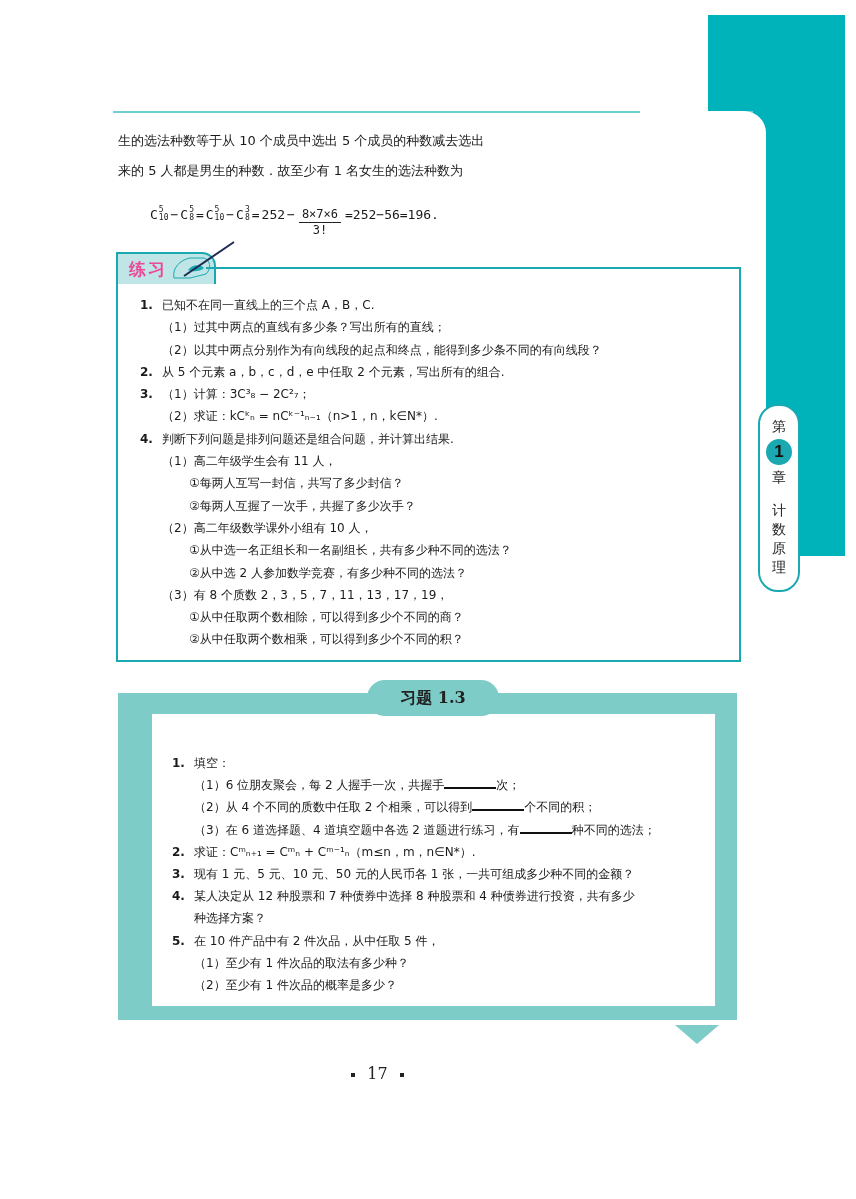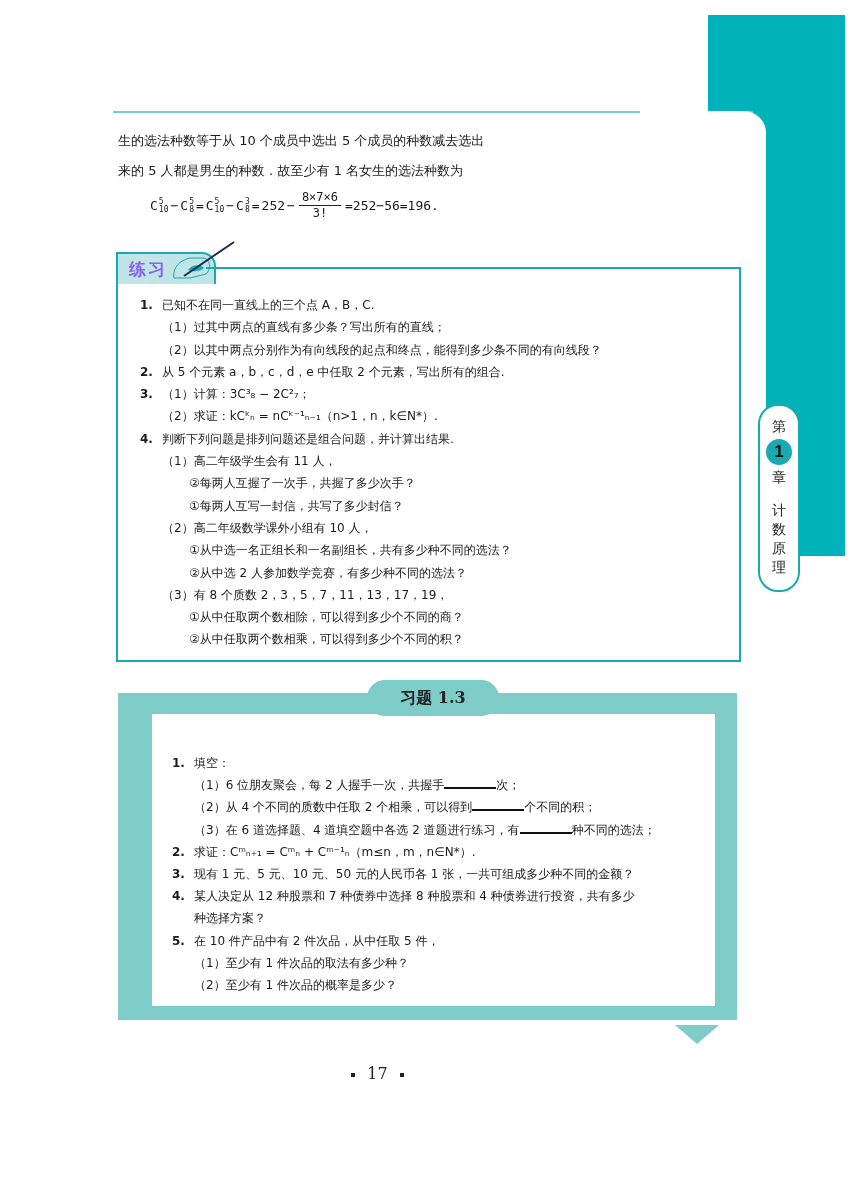--- a/index.html
+++ b/index.html
@@ -13,21 +13,21 @@
   .formula{position:absolute;left:150px;top:190px;font-size:13px;font-family:"DejaVu Sans Mono","Liberation Mono",monospace;display:flex;align-items:center;gap:2px;}
   .frac{display:inline-flex;flex-direction:column;align-items:center;margin:0 2px;font-size:12px;line-height:15px;}
   .frac .num{border-bottom:1px solid #222;padding:0 3px;}
   .frac .den{padding:0 3px;}
   .cc{display:inline-flex;align-items:center;}
   .cc .idx{display:inline-flex;flex-direction:column;font-size:8px;line-height:8px;margin-left:1px;}
 
   
   .ex-box{position:absolute;left:116px;top:267px;width:621px;height:391px;border:2px solid #1aa9b0;background:#fff;}
   .ex-tab{position:absolute;left:116px;top:252px;width:96px;height:30px;background:#bfe5e6;border:2px solid #1aa9b0;border-bottom:none;border-top-right-radius:14px;}
-  .ex-tab-label{position:absolute;left:129px;top:258px;font-size:17px;font-weight:bold;color:#8b5cf6;letter-spacing:2px;}
+  .ex-tab-label{position:absolute;left:129px;top:258px;font-size:17px;font-weight:bold;color:#ec4899;letter-spacing:2px;}
   .ex-hand{position:absolute;left:170px;top:238px;}
   .ex-content{position:absolute;left:140px;top:294px;width:590px;font-size:12px;line-height:22.3px;}
   .row{white-space:nowrap;}
   .num{font-weight:bold;display:inline-block;width:22px;}
   .ind1{padding-left:22px;}
   .ind2{padding-left:49px;}
   .ind-cont{padding-left:22px;}
 
   
   .chapter-pill{position:absolute;left:758px;top:404px;width:38px;height:184px;background:#fff;border:2px solid #1aa9b0;border-radius:20px;display:flex;flex-direction:column;align-items:center;font-family:"DejaVu Serif","Liberation Serif",serif;font-size:14px;color:#222;}
@@ -87,21 +87,21 @@
       <span>C</span>
       <span class="idx">
         <span>3</span>
         <span>8</span>
       </span>
     </span>
   <span>=</span>
   <span>252</span>
   <span>−</span>
   <span class="frac">
-    <span class="num" style="font-weight:normal;width:auto;">8×7×6</span>
+    <span class="num" style="font-weight:normal;width:auto;margin-top:17px;">8×7×6</span>
     <span class="den">3!</span>
   </span>
   <span>=252−56=196.</span>
 </div>
 
 <div class="ex-box"></div>
 <div class="ex-tab"></div>
 <div class="ex-tab-label">练习</div>
 <svg class="ex-hand" width="70" height="45" viewBox="0 0 70 45">
   <path d="M4 40 C2 30 10 22 20 20 L34 20 C40 22 42 30 36 36 L20 40 Z" fill="#bfe5e6" stroke="#1aa9b0" stroke-width="1"></path>
@@ -112,22 +112,22 @@
 
 <div class="ex-content">
   <div class="row"><span class="num">1.</span><span>已知不在同一直线上的三个点 A，B，C.</span></div>
   <div class="row ind1">（1）过其中两点的直线有多少条？写出所有的直线；</div>
   <div class="row ind1">（2）以其中两点分别作为有向线段的起点和终点，能得到多少条不同的有向线段？</div>
   <div class="row"><span class="num">2.</span><span>从 5 个元素 a，b，c，d，e 中任取 2 个元素，写出所有的组合.</span></div>
   <div class="row"><span class="num">3.</span><span>（1）计算：3C³₈ − 2C²₇；</span></div>
   <div class="row ind1">（2）求证：kCᵏₙ = nCᵏ⁻¹ₙ₋₁（n&gt;1，n，k∈N*）.</div>
   <div class="row"><span class="num">4.</span><span>判断下列问题是排列问题还是组合问题，并计算出结果.</span></div>
   <div class="row ind1">（1）高二年级学生会有 11 人，</div>
+  <div class="row ind2">①每两人互写一封信，共写了多少封信？</div>
   <div class="row ind2">②每两人互握了一次手，共握了多少次手？</div>
-  <div class="row ind2">①每两人互写一封信，共写了多少封信？</div>
   <div class="row ind1">（2）高二年级数学课外小组有 10 人，</div>
   <div class="row ind2">①从中选一名正组长和一名副组长，共有多少种不同的选法？</div>
   <div class="row ind2">②从中选 2 人参加数学竞赛，有多少种不同的选法？</div>
   <div class="row ind1">（3）有 8 个质数 2，3，5，7，11，13，17，19，</div>
   <div class="row ind2">①从中任取两个数相除，可以得到多少个不同的商？</div>
   <div class="row ind2">②从中任取两个数相乘，可以得到多少个不同的积？</div>
 </div>
 
 <div class="chapter-pill">
   <span class="di">第</span>

